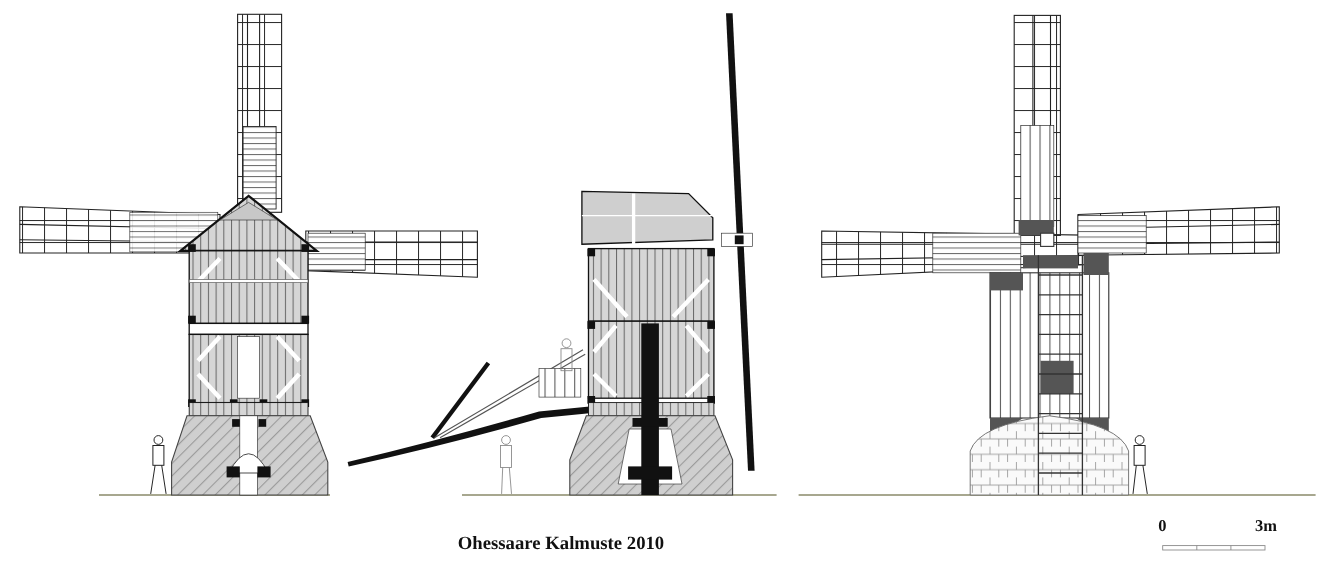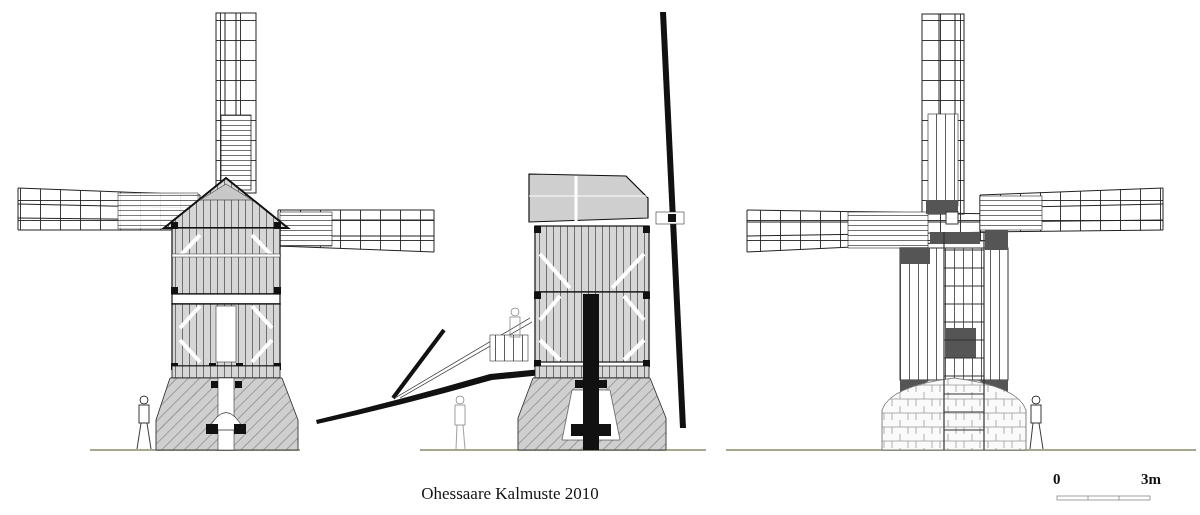--- a/index.html
+++ b/index.html
@@ -1,18 +1,18 @@
 <!DOCTYPE html>
 <html><head>
 <meta charset="utf-8">
 <style>
   html, body { margin: 0; padding: 0; background: #ffffff; }
   body { width: 1200px; height: 515px; position: relative; overflow: hidden; font-family: "Liberation Serif", serif; }
   #drawing { position: absolute; left: 0; top: 0; width: 1200px; height: 515px; }
-  .caption { position: absolute; left: 380px; top: 484px; width: 260px; text-align: center; font-family: "Liberation Serif", serif; font-weight: normal; font-size: 17px; color: #111; }
+  .caption { position: absolute; left: 380px; top: 484px; width: 260px; text-align: center; font-family: "Liberation Serif", serif; font-weight: bold; font-size: 17px; color: #111; }
   .scale-label { position: absolute; top: 471px; font-family: "Liberation Serif", serif; font-weight: bold; font-size: 15px; color: #111; }
   .scale-zero { left: 1053px; }
   .scale-three { left: 1141px; }
 </style>
 </head>
 <body>
 
 <svg id="drawing" viewBox="0 0 1200 515" xmlns="http://www.w3.org/2000/svg">
   <defs>
     <pattern id="hatch" patternUnits="userSpaceOnUse" width="8" height="8" patternTransform="rotate(45)">

